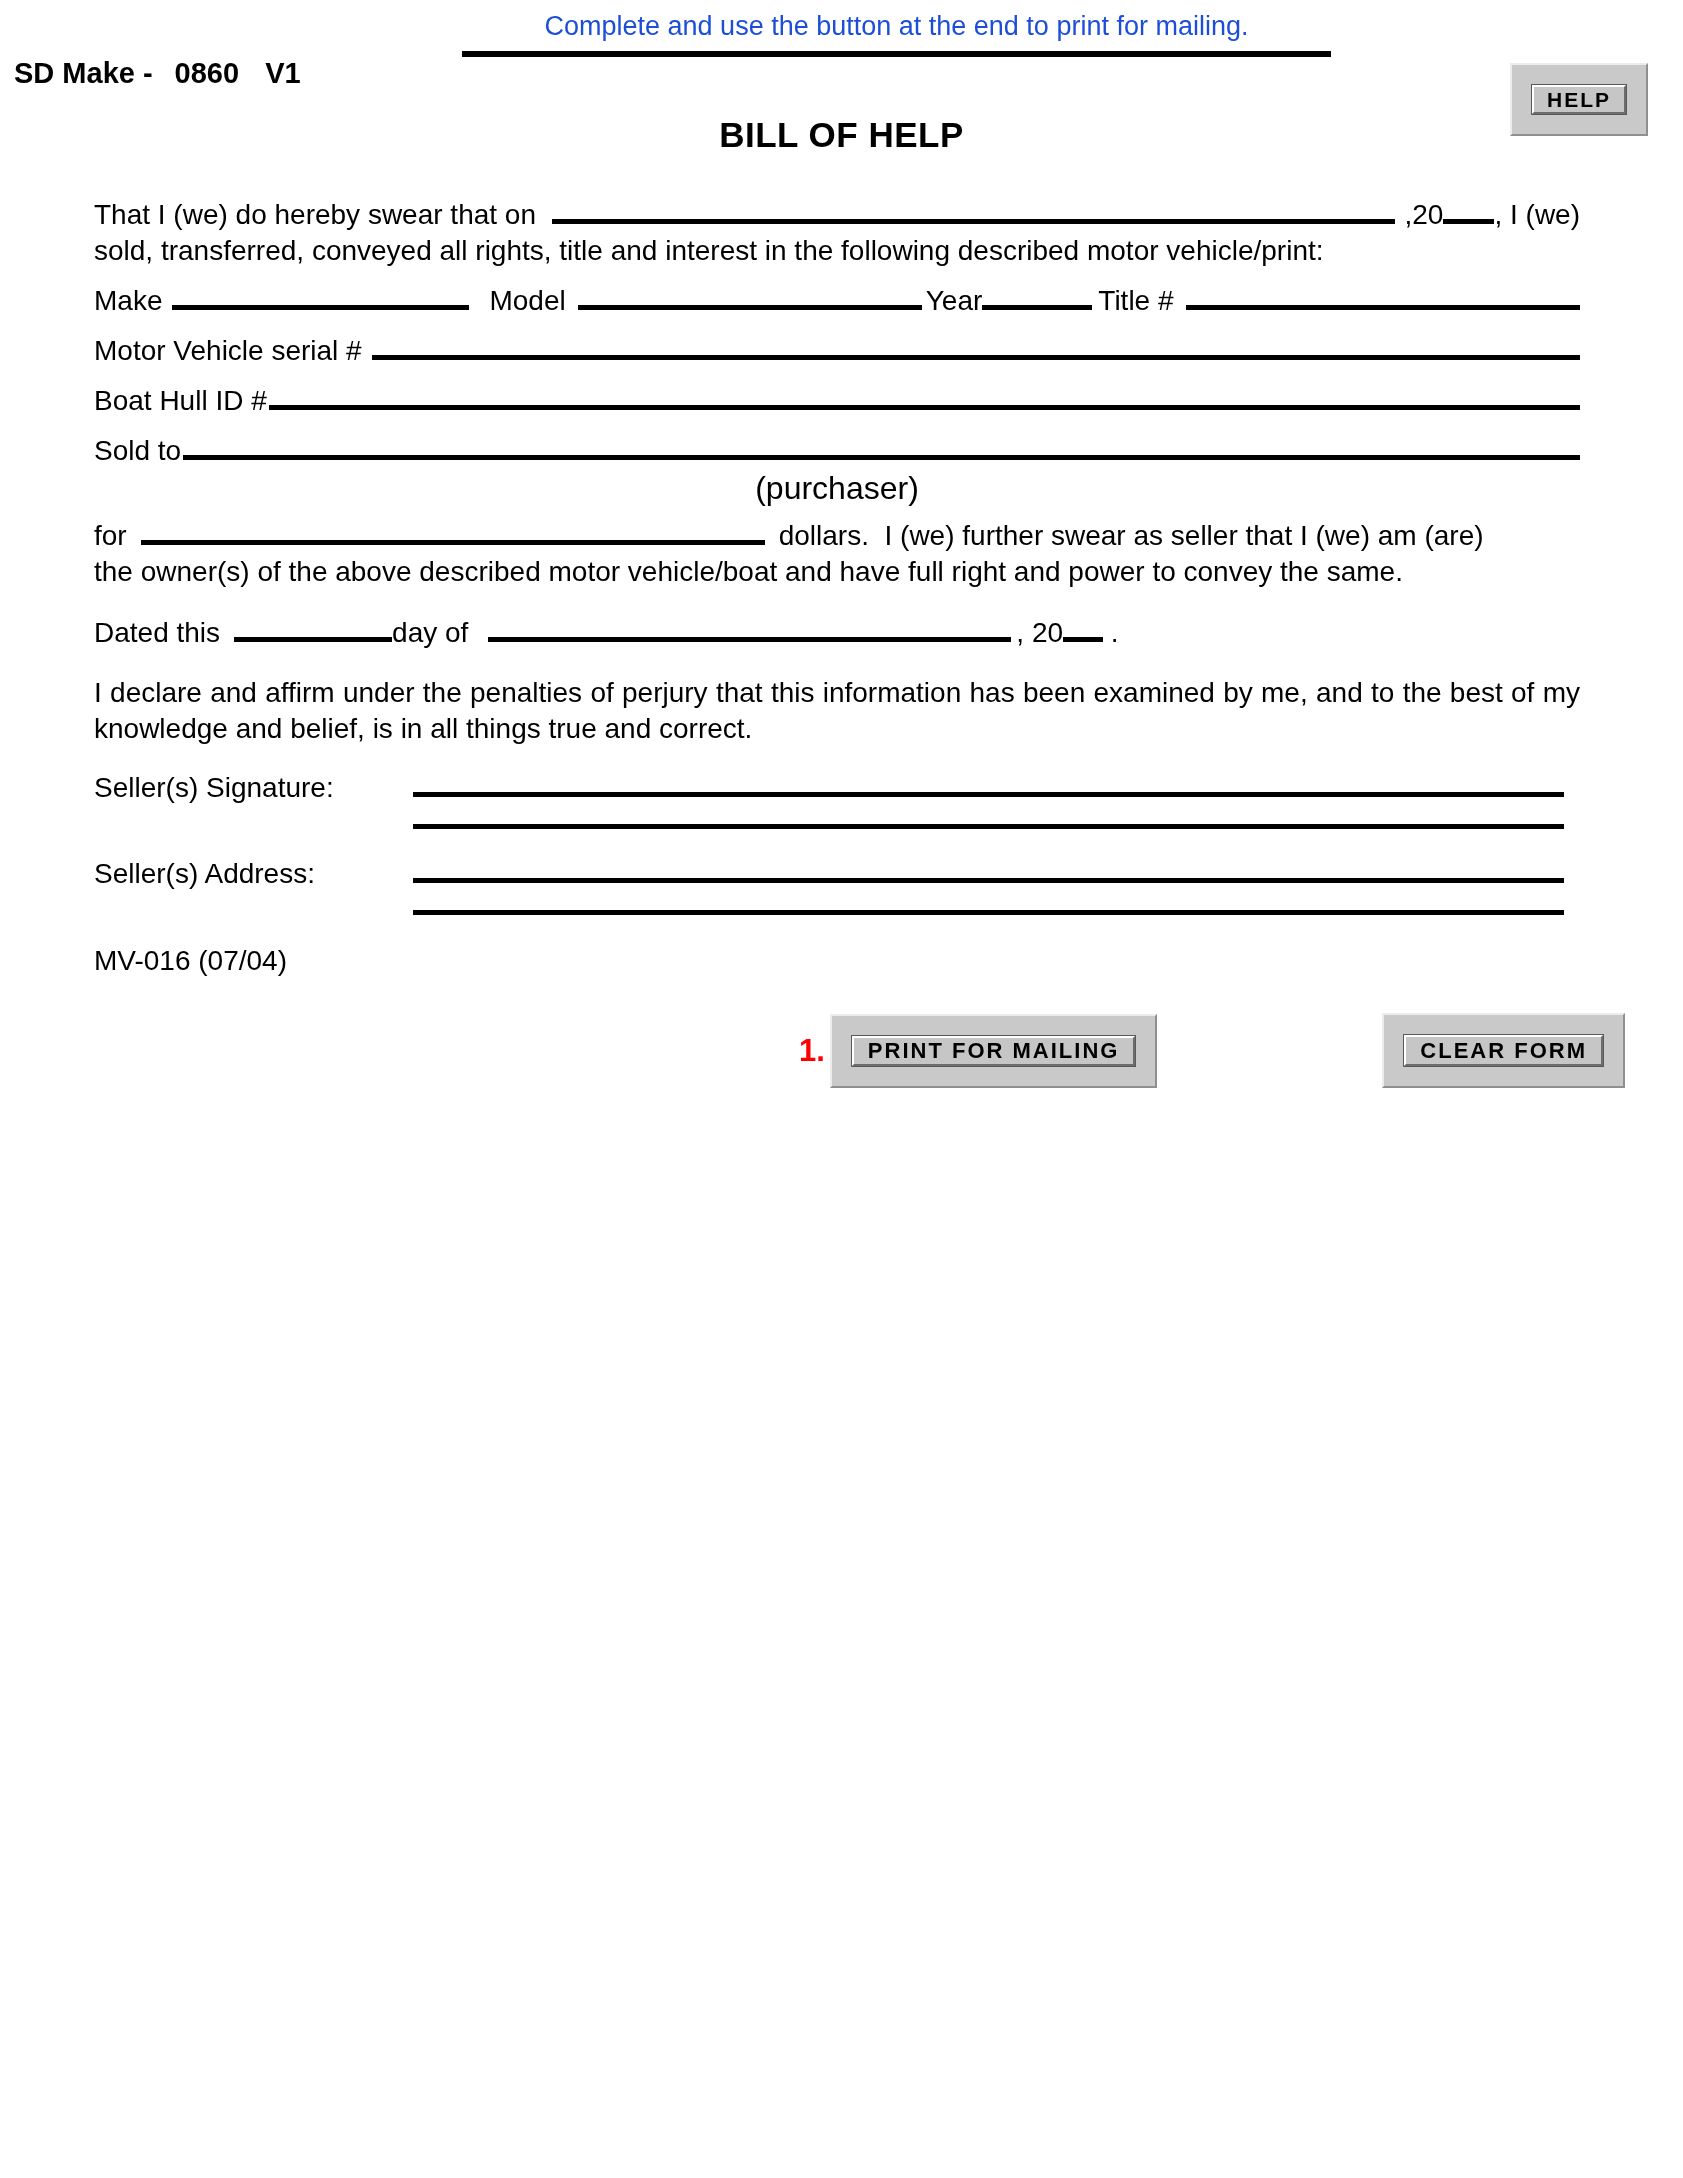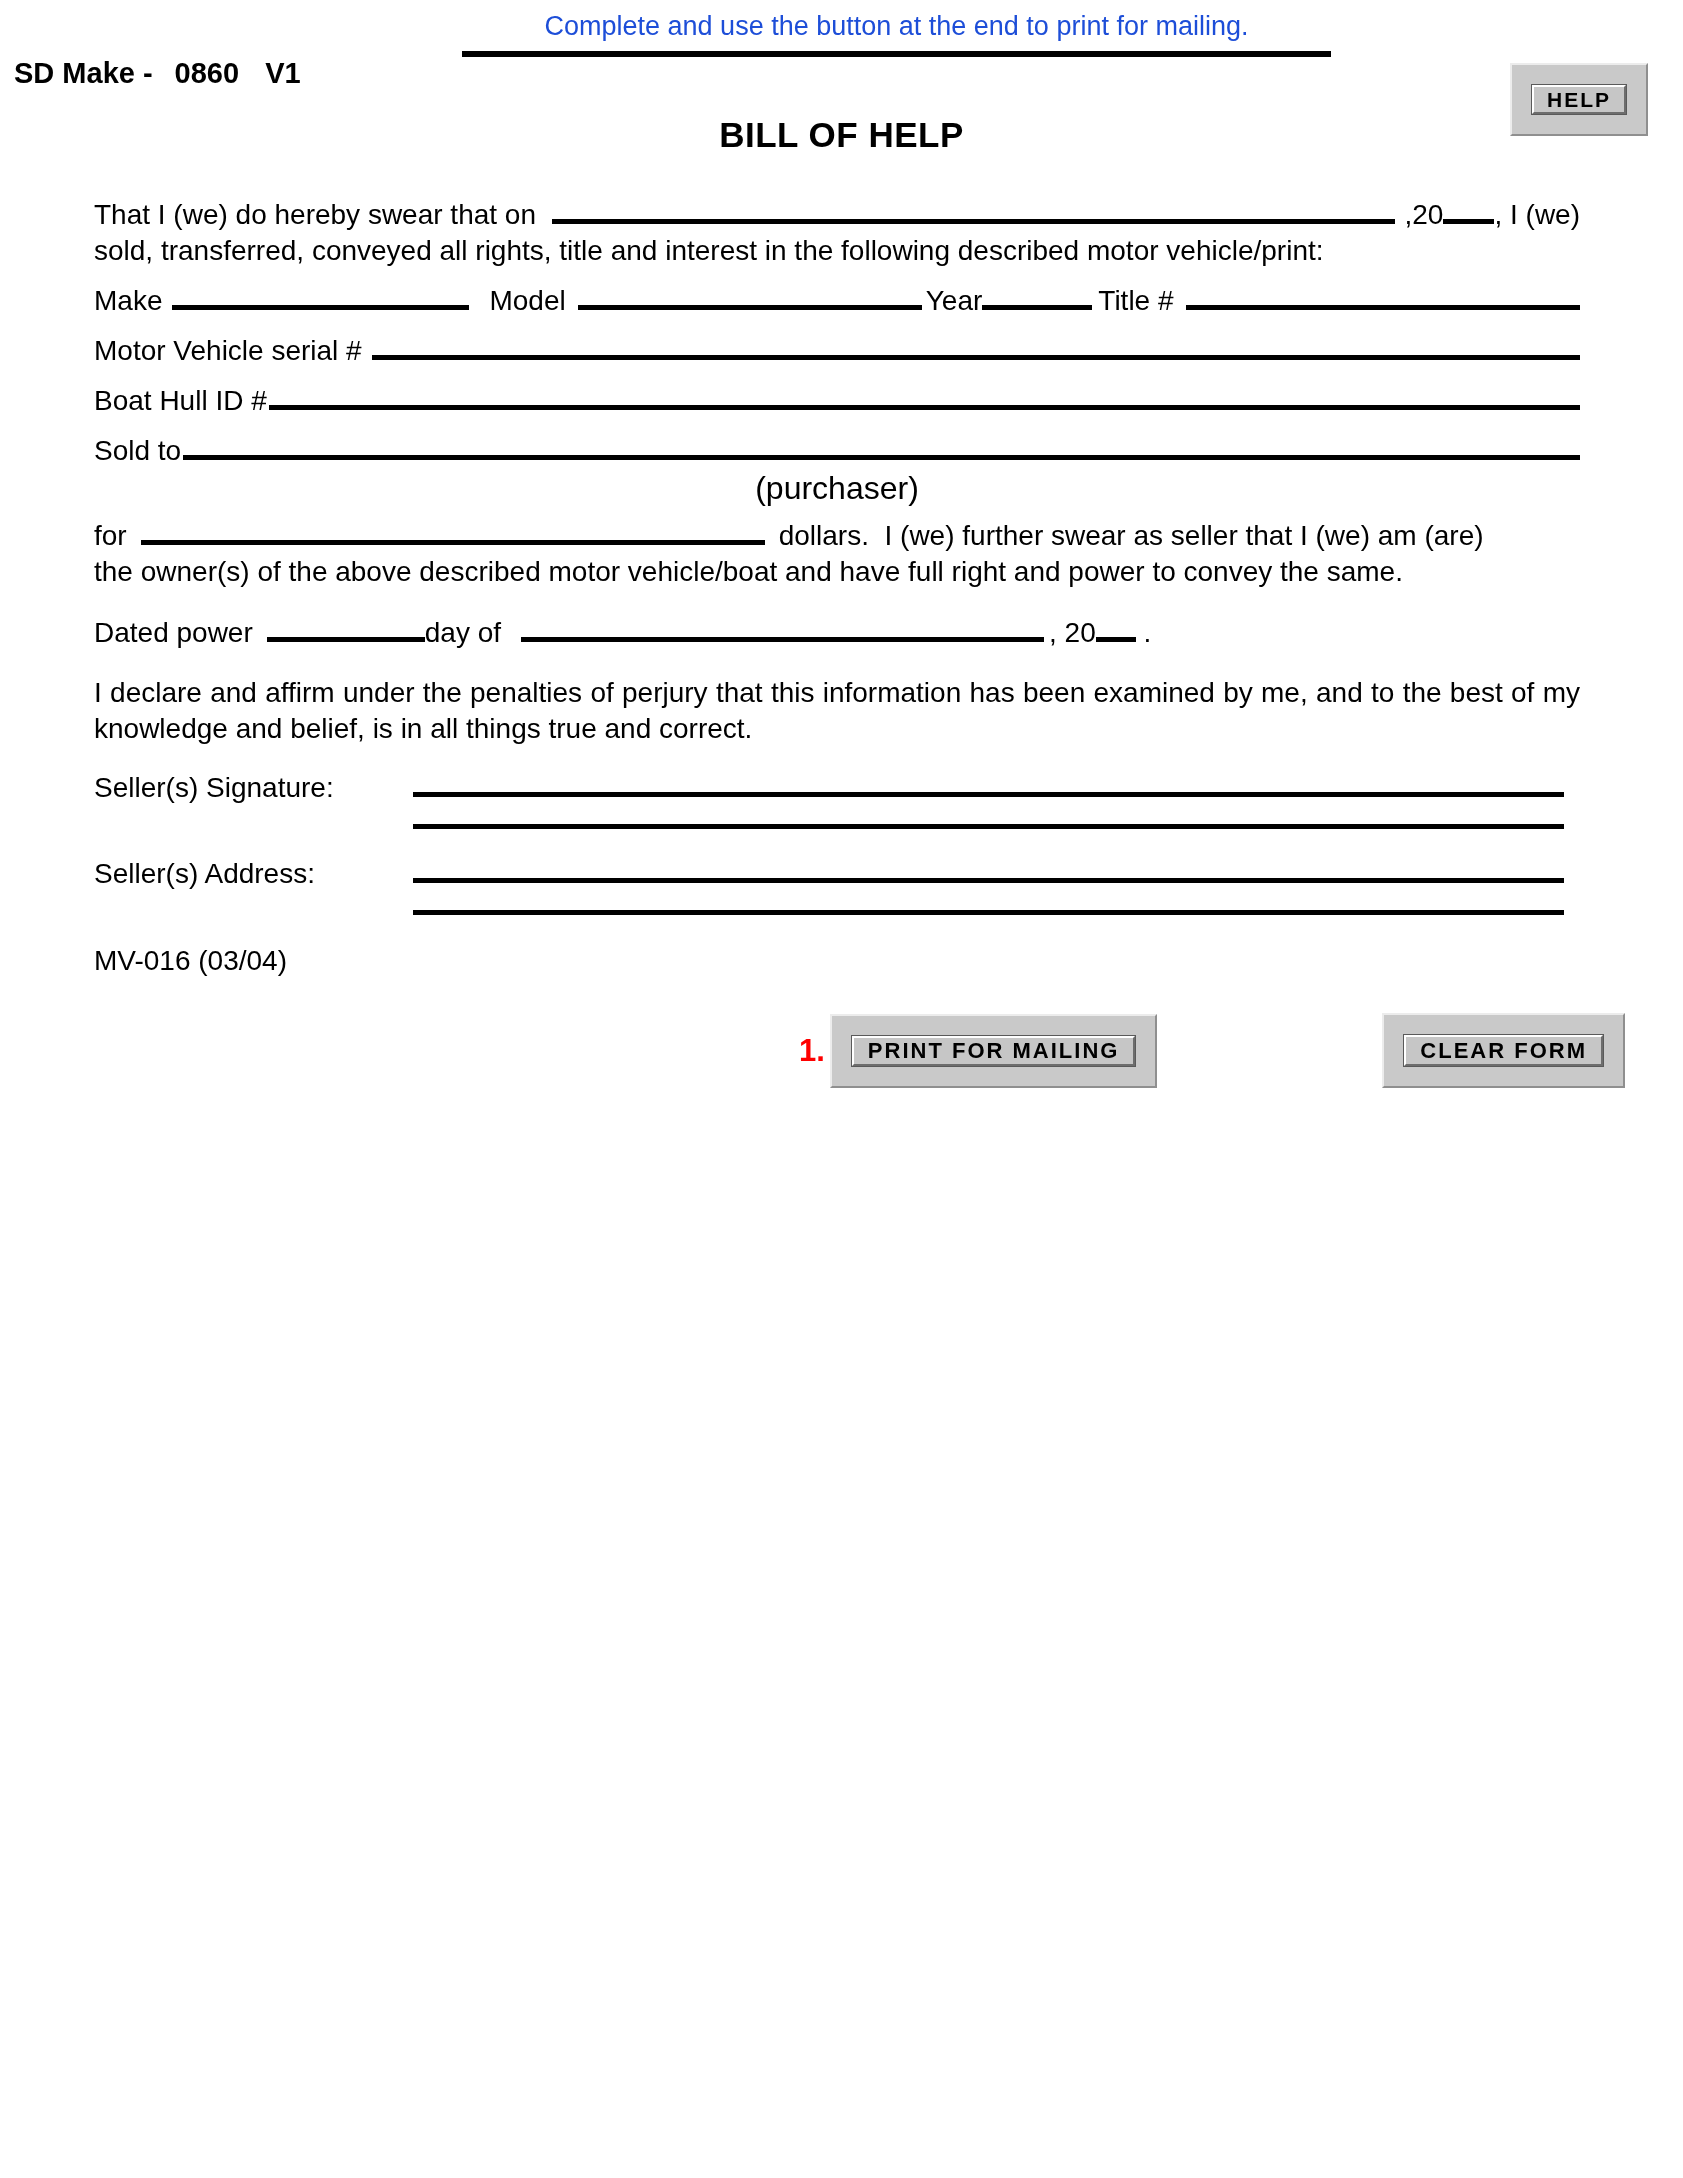--- a/index.html
+++ b/index.html
@@ -134,21 +134,21 @@
     <div class="para for-para">
       <div class="row field-row" style="margin-top:0">
         <span class="fixed">for</span>
         <span class="bl fixed" style="width:624px;margin-left:14px"></span>
         <span class="fixed" style="margin-left:14px">dollars.&nbsp; I (we) further swear as seller that I (we) am (are)</span>
       </div>
       <div>the owner(s) of the above described motor vehicle/boat and have full right and power to convey the same.</div>
     </div>
 
     <div class="row dated-row">
-      <span class="fixed">Dated power</span>
+      <span class="fixed">Dated this</span>
       <span class="bl fixed" style="width:158px;margin-left:14px"></span>
       <span class="fixed">day of</span>
       <span class="bl fixed" style="width:523px;margin-left:20px"></span>
       <span class="fixed" style="margin-left:5px">, 20</span>
       <span class="bl fixed" style="width:40px"></span>
       <span class="fixed">&nbsp;.</span>
     </div>
 
     <div class="para declare">I declare and affirm under the penalties of perjury that this information has been examined by me, and to the best of my knowledge and belief, is in all things true and correct.</div>
 
@@ -162,21 +162,21 @@
     </div>
     <div class="row sig-row addr-row">
       <span class="lbl">Seller(s) Address:</span>
       <span class="bl grow"></span>
     </div>
     <div class="row sig-row sig-row2">
       <span class="lbl"></span>
       <span class="bl grow"></span>
     </div>
 
-    <div class="mv">MV-016 (03/04)</div>
+    <div class="mv">MV-016 (07/04)</div>
 
     <div class="btn-row">
       <span class="step-num">1.</span>
       <button class="pbtn print-btn">
         <span class="inner">PRINT FOR MAILING</span>
       </button>
       <span class="grow"></span>
       <button class="pbtn clear-btn">
         <span class="inner">CLEAR FORM</span>
       </button>

